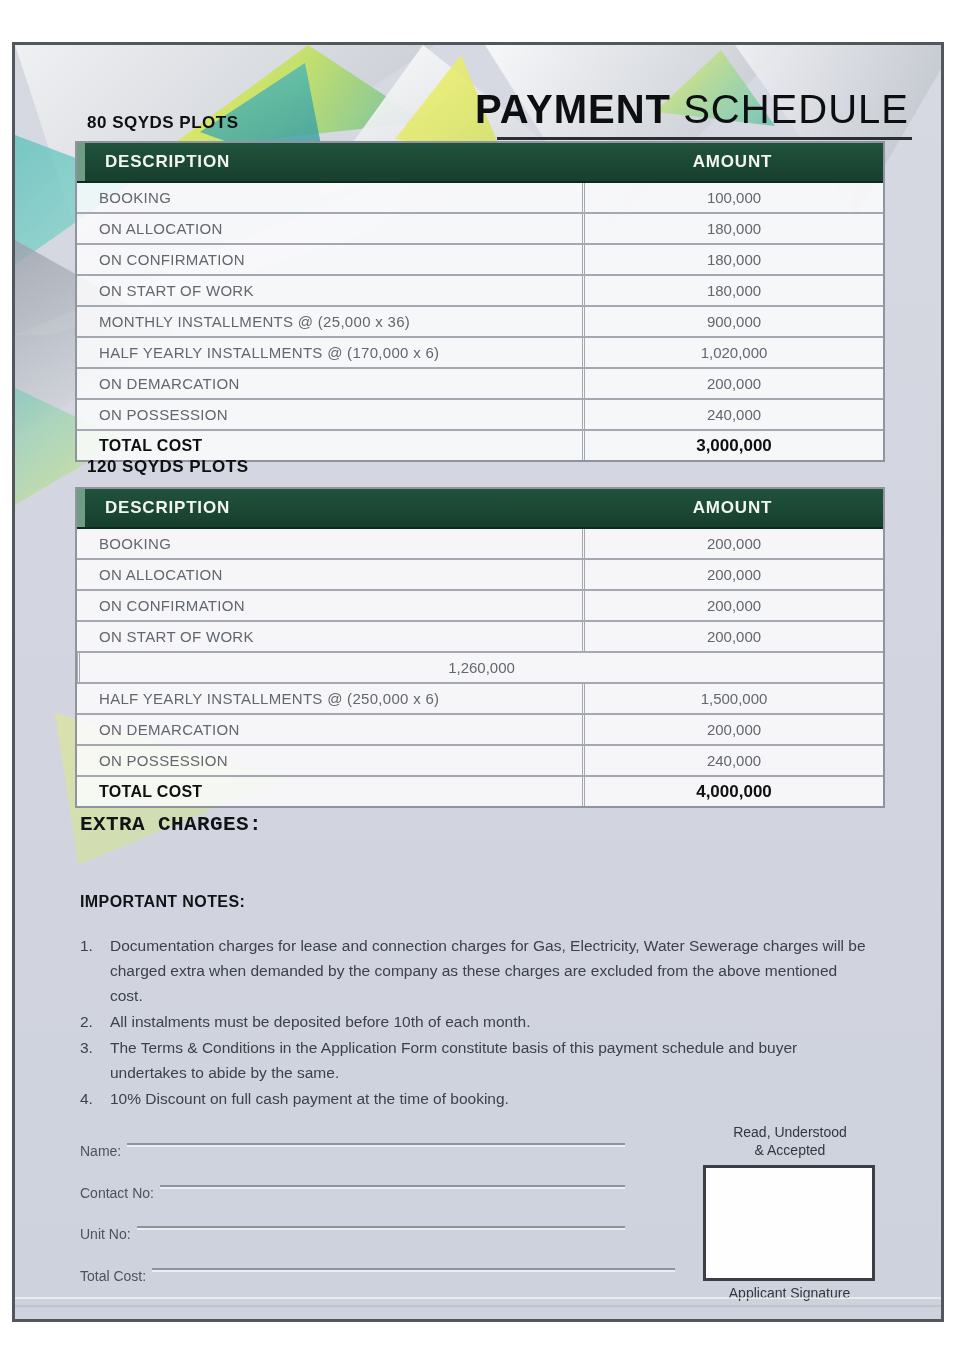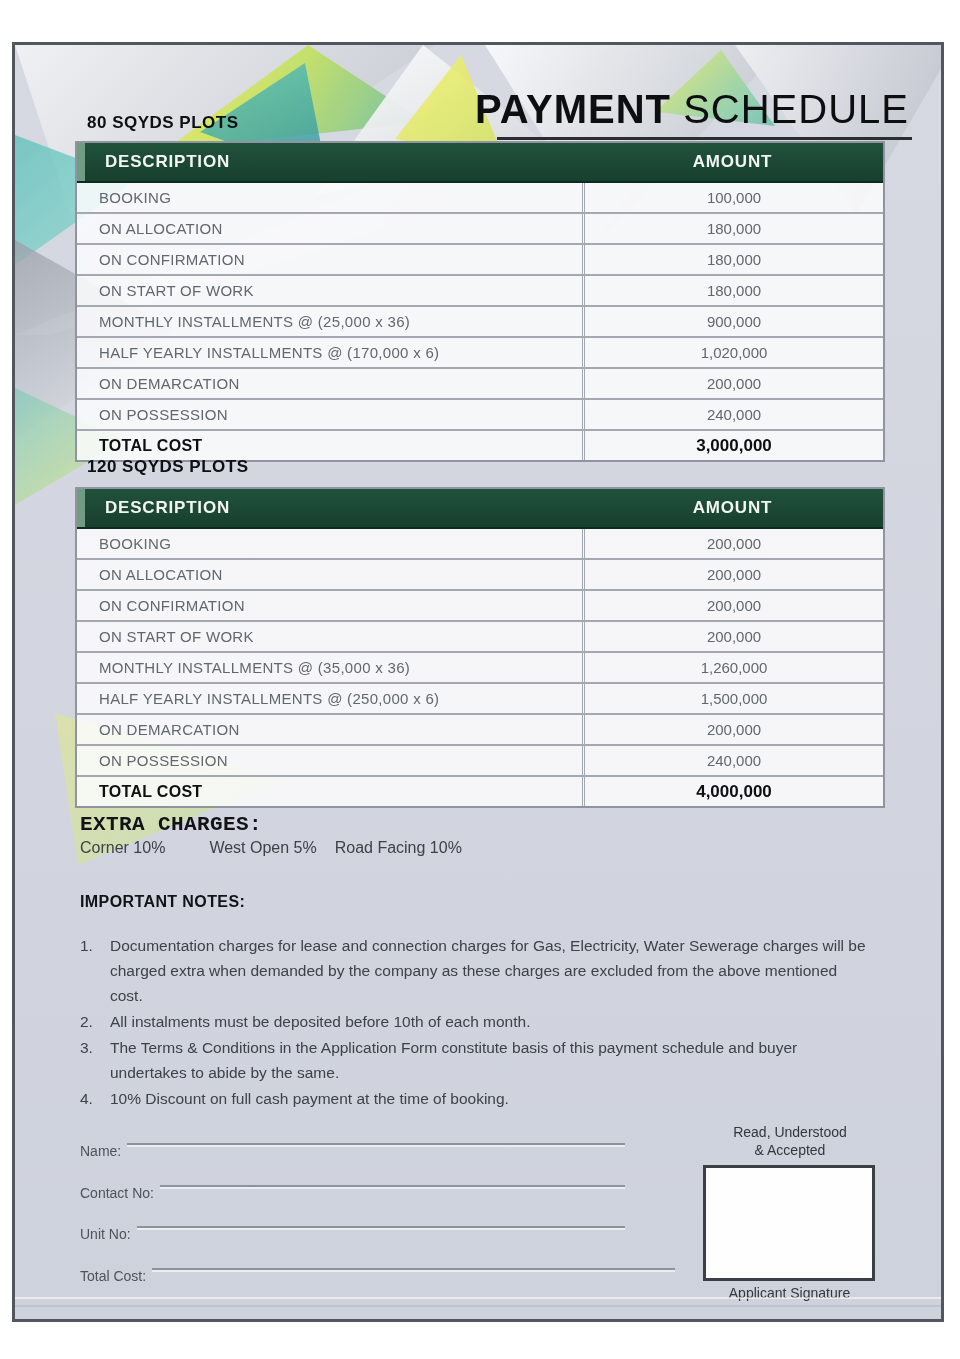--- a/index.html
+++ b/index.html
@@ -168,21 +168,20 @@
         </div>
       <div class="trow">
           <div class="td-desc">ON CONFIRMATION</div>
           <div class="td-amt">200,000</div>
         </div>
       <div class="trow">
           <div class="td-desc">ON START OF WORK</div>
           <div class="td-amt">200,000</div>
         </div>
       <div class="trow">
-          <div class="td-desc">MONTHLY INSTALLMENTS @ (35,000 x 36)</div>
           <div class="td-amt">1,260,000</div>
         </div>
       <div class="trow">
           <div class="td-desc">HALF YEARLY INSTALLMENTS @ (250,000 x 6)</div>
           <div class="td-amt">1,500,000</div>
         </div>
       <div class="trow">
           <div class="td-desc">ON DEMARCATION</div>
           <div class="td-amt">200,000</div>
         </div>
@@ -190,23 +189,20 @@
           <div class="td-desc">ON POSSESSION</div>
           <div class="td-amt">240,000</div>
         </div>
       <div class="trow total">
           <div class="td-desc">TOTAL COST</div>
           <div class="td-amt">4,000,000</div>
         </div>
     </div>
 
     <div class="xc-head">EXTRA CHARGES:</div>
-    <div class="xc-items">
-      <span>Corner 10%</span><span class="xc-gap1"></span><span>West Open 5%</span><span class="xc-gap2"></span><span>Road Facing 10%</span>
-    </div>
 
     <div class="notes-head">IMPORTANT NOTES:</div>
     <div class="notes">
       <div class="note">
           <span class="num">1.</span>
           <span class="txt">Documentation charges for lease and connection charges for Gas, Electricity, Water Sewerage charges will be charged extra when demanded by the company as these charges are excluded from the above mentioned cost.</span>
         </div>
       <div class="note">
           <span class="num">2.</span>
           <span class="txt">All instalments must be deposited before 10th of each month.</span>

